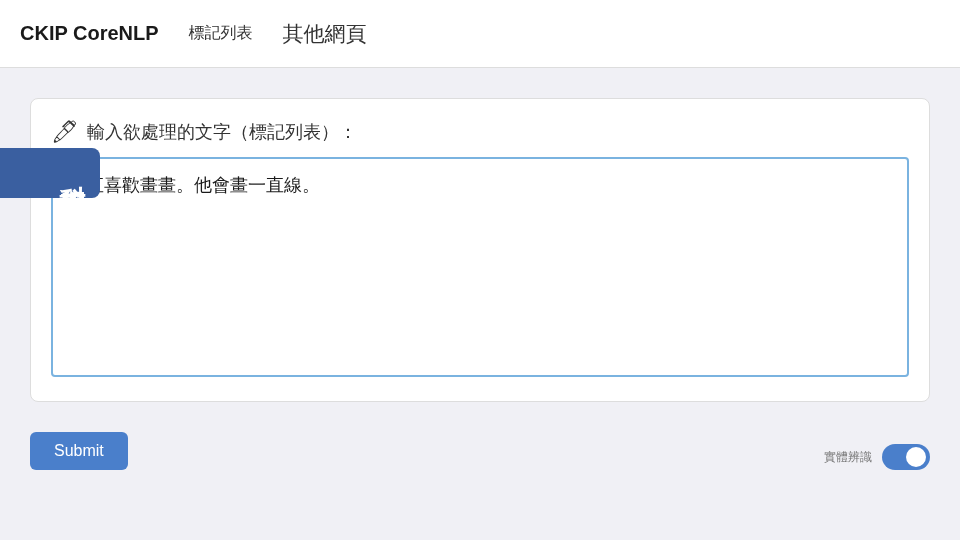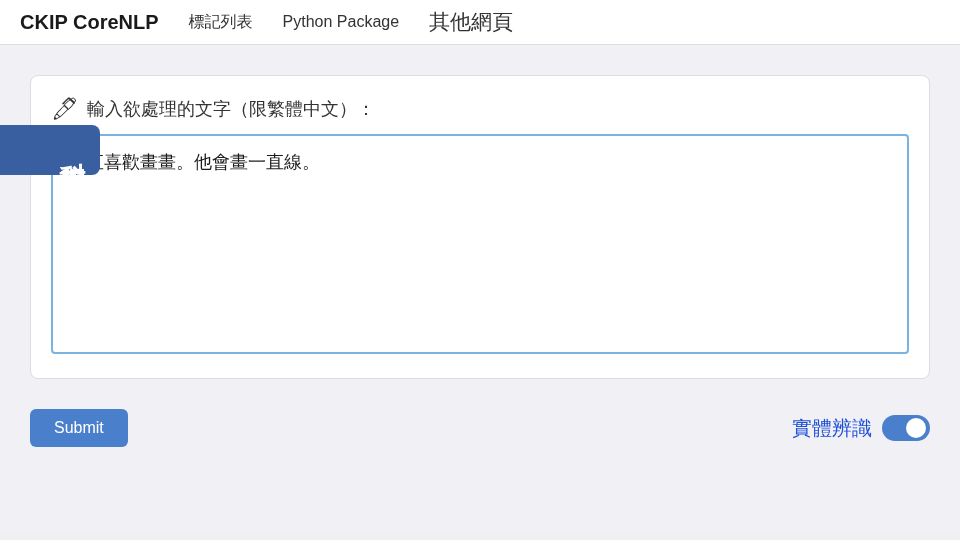--- a/index.html
+++ b/index.html
@@ -8,21 +8,21 @@
       background: #f0f0f0;
       width: 960px;
       height: 540px;
       overflow: hidden;
     }
 
     
     .navbar {
       background: #ffffff;
       border-bottom: 1px solid #ddd;
-      height: 45px;
+      height: 68px;
       display: flex;
       align-items: center;
       padding: 0 20px;
       gap: 30px;
     }
     .navbar-brand {
       font-size: 20px;
       font-weight: 600;
       color: #1a1a1a;
       white-space: nowrap;
@@ -111,21 +111,21 @@
       resize: none;
       outline: none;
       font-family: inherit;
       background: white;
       line-height: 1.6;
     }
 
     
     .bottom-bar {
       display: flex;
-      align-items: center;
+      align-items: flex-end;
       gap: 28px;
       padding: 10px 0;
       position: relative;
     }
 
     .submit-btn {
       background: #4a7fcb;
       color: white;
       border: none;
       border-radius: 6px;
@@ -143,22 +143,22 @@
     }
 
     .toggle-section {
       display: flex;
       align-items: center;
       gap: 10px;
       margin-left: auto;
     }
 
     .toggle-label {
-      font-size: 20px;
-      color: #1d4ed8;
+      font-size: 12px;
+      color: #737373;
     }
 
     .toggle-switch {
       width: 48px;
       height: 26px;
       background: #4a7fcb;
       border-radius: 13px;
       position: relative;
       cursor: pointer;
     }
@@ -175,33 +175,32 @@
       transition: right 0.2s;
     }
   </style>
 </head>
 <body>
 
 <nav class="navbar">
   <span class="navbar-brand">CKIP CoreNLP</span>
   <div class="nav-links">
     <a class="nav-link">標記列表</a>
-    <a class="nav-link active">Python Package</a>
     <a class="nav-link-more">其他網頁</a>
   </div>
 </nav>
 
 <div class="main-content">
 
   <div class="side-watermark">科學再發現</div>
 
   <div class="input-section">
     <div class="input-label">
       <span class="label-icon">🖊</span>
-      <span>輸入欲處理的文字（限繁體中文）：</span>
+      <span>輸入欲處理的文字（標記列表）：</span>
     </div>
     <textarea class="text-input-area" style="">一直喜歡畫畫。他會畫一直線。</textarea>
   </div>
 
   <div class="bottom-bar">
     <button class="submit-btn">Submit</button>
     <div class="toggle-section">
       <span class="toggle-label">實體辨識</span>
       <div class="toggle-switch"></div>
     </div>

